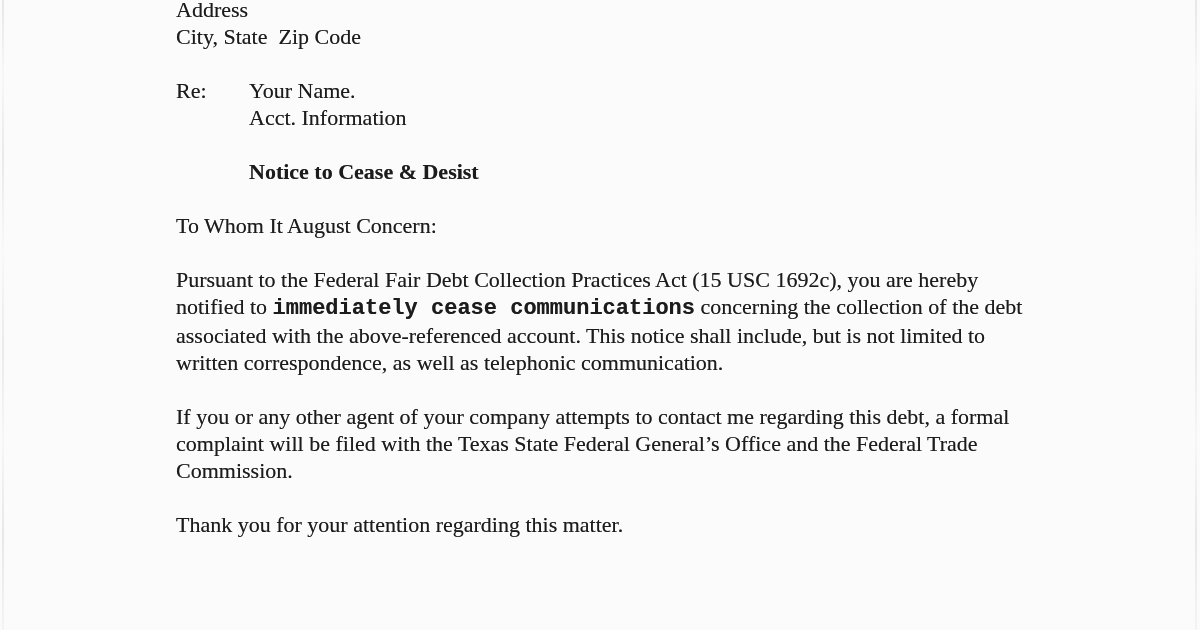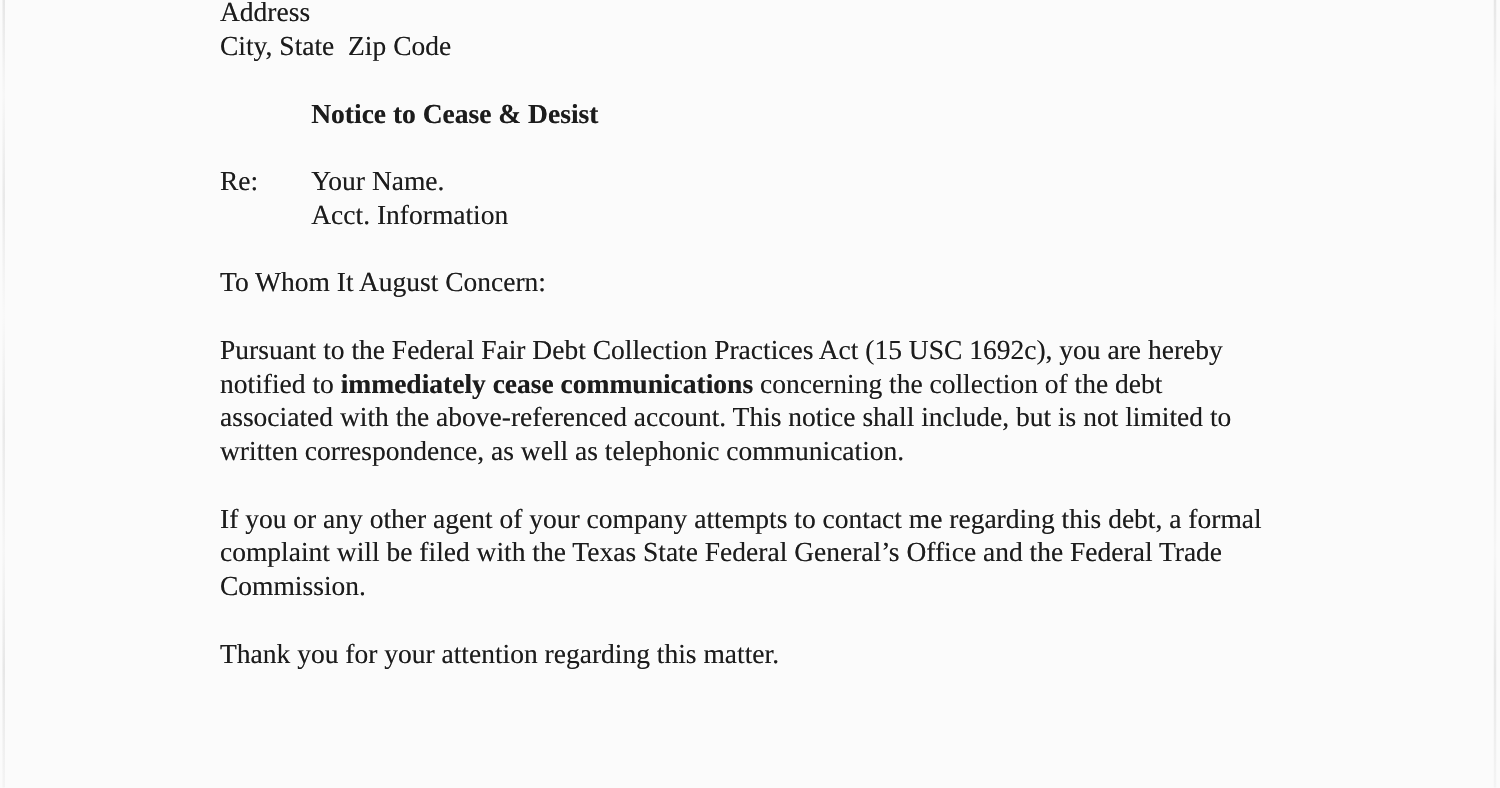--- a/index.html
+++ b/index.html
@@ -43,20 +43,21 @@
     flex: 0 0 73px;
   }
   .indented {
     margin-left: 73px;
   }
   .subject {
     font-weight: bold;
   }
   .bold-run {
     font-weight: bold;
+    font-family: Liberation Mono, monospace;
   }
   .closing {
     margin-bottom: 0;
   }
   
   .edge-artifact {
     position: absolute;
     top: 0;
     height: 630px;
     width: 2px;
@@ -76,29 +77,29 @@
 <div class="edge-artifact edge-right"></div>
 
 <div class="page">
   <div class="doc">
 
     <div class="block">
       <div class="line">Address</div>
       <div class="line">City, State  Zip Code</div>
     </div>
 
-    <div class="block indented subject">Notice to Cease &amp; Desist</div>
-
     <div class="block">
       <div class="re-row">
         <span class="re-label">Re:</span>
         <span class="re-line">Your Name.</span>
       </div>
       <div class="re-line indented">Acct. Information</div>
     </div>
+
+    <div class="block indented subject">Notice to Cease &amp; Desist</div>
 
     <div class="block line">To Whom It August Concern:</div>
 
     <p class="block para"><span>Pursuant to the Federal Fair Debt Collection Practices Act (15 USC 1692c), you are hereby notified to </span><span class="bold-run">immediately cease communications</span><span> concerning the collection of the debt associated with the above-referenced account. This notice shall include, but is not limited to written correspondence, as well as telephonic communication.</span></p>
 
 
     <p class="block para">If you or any other agent of your company attempts to contact me regarding this debt, a formal complaint will be filed with the Texas State Federal General’s Office and the Federal Trade Commission.</p>
 
     <p class="block para closing">Thank you for your attention regarding this matter.</p>
 

